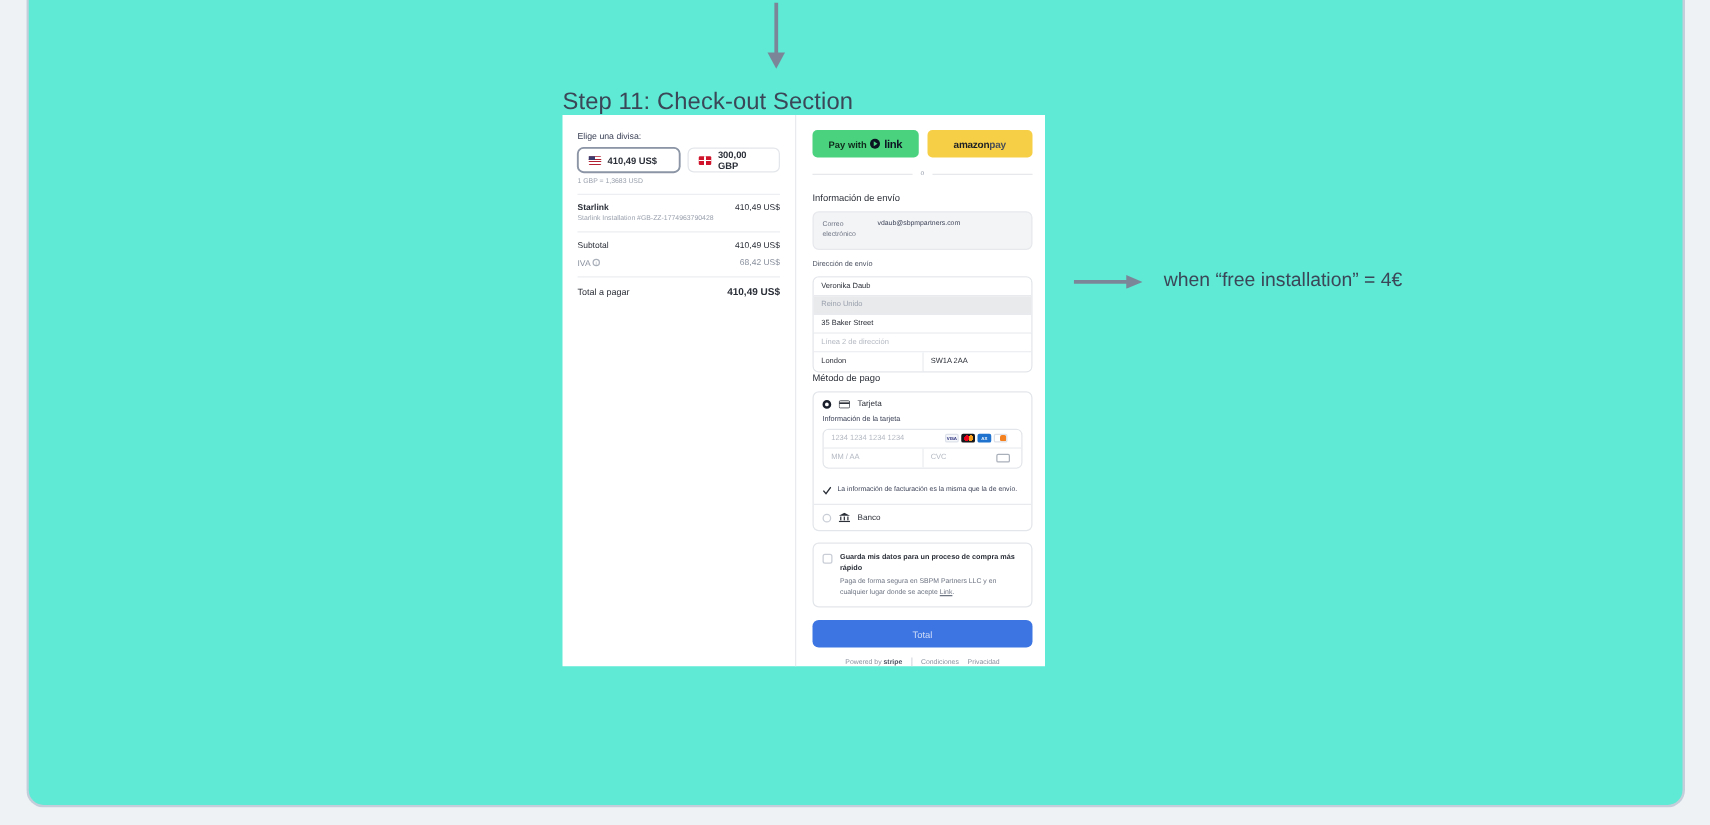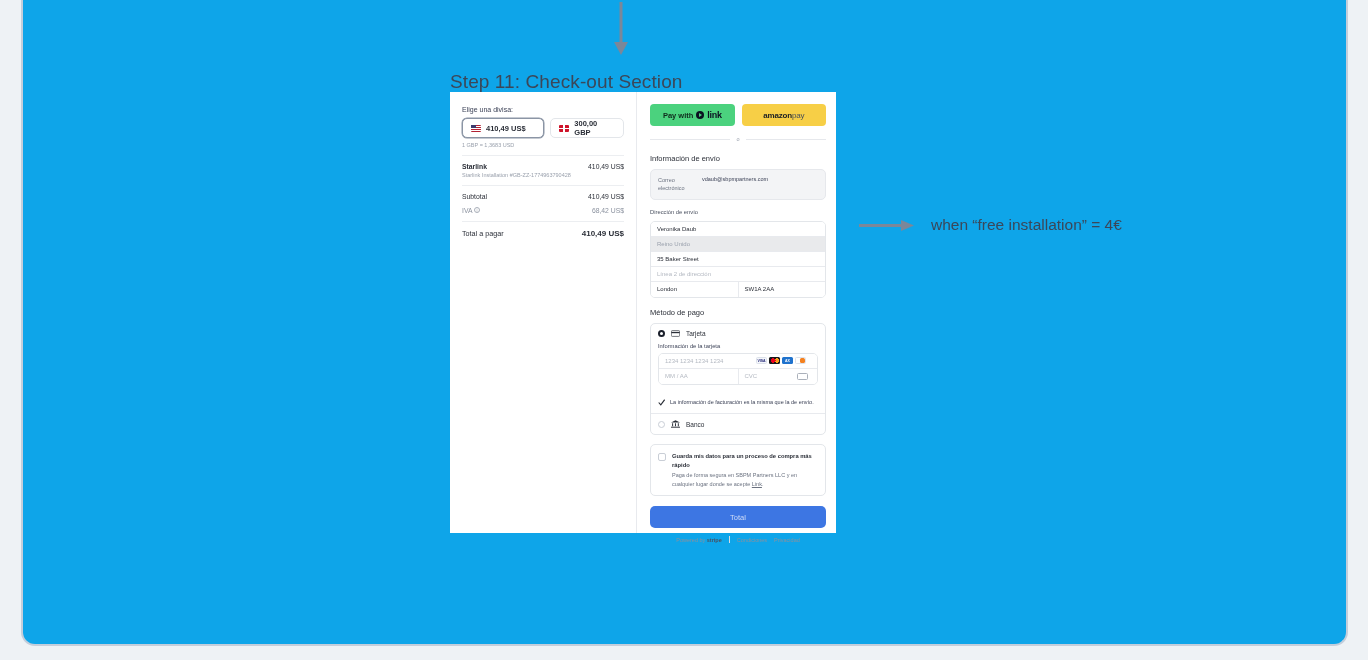--- a/index.html
+++ b/index.html
@@ -9,21 +9,21 @@
     font-family: "Liberation Sans", sans-serif;
     overflow: hidden;
   }
   #slide-frame {
     position: absolute;
     left: 21px; top: 0px;
     width: 1327px; height: 646px;
     border: 2px solid #c4cedb;
     border-top: none;
     border-radius: 0 0 14px 14px;
-    background: #0ea5e9;
+    background: #5eead4;
   }
   
   #top-arrow { position: absolute; left: 590px; top: 2px; width: 16px; height: 54px; }
   
   #step-title {
     position: absolute; left: 427px; top: 71px;
     font-size: 19px; color: #3b4759; letter-spacing: .1px;
   }
   
   #checkout-card {
@@ -71,21 +71,21 @@
 
   
   .wallet-row { display: flex; gap: 7px; }
   .wallet-btn { height: 22px; border-radius: 4px; display: flex; align-items: center; justify-content: center; font-size: 7.5px; font-weight: bold; }
   .btn-link { flex: 1; background: #4bd27e; color: #0f2a1c; gap: 3px; }
   .link-badge { display:inline-flex; align-items:center; justify-content:center; width:8px; height:8px; background:#0b1222; border-radius:50%; }
   .link-badge:after { content:""; border-left:3px solid #4bd27e; border-top:2px solid transparent; border-bottom:2px solid transparent; margin-left:1px;}
   .link-word { font-size: 9px; font-weight: bold; color:#0b1222; letter-spacing:-0.3px; }
   .btn-amazon { flex: 1; background: #f7cf46; color: #222; flex-direction: column; gap: 0; }
   .amz-top { font-size: 8px; font-weight: bold; color: #1c2024; letter-spacing: -0.2px; }
-  .amz-pay { font-weight: normal; color: #4a5058; }
+  .amz-pay { font-weight: bold; color: #4a5058; }
 
   .or-divider { display:flex; align-items:center; gap:6px; margin: 10px 0 12px; }
   .or-divider .ln { flex:1; height:1px; background:#e6e8ec; }
   .or-divider .o { font-size:5.5px; color:#9aa1ad; }
 
   .sec-title { font-size: 7.5px; color: #2b2f38; margin-bottom: 6px; }
   .email-box { background:#f3f4f6; border:1px solid #e6e8ec; border-radius:5px; padding:6px 7px; display:flex; gap:6px; }
   .email-lbl { font-size:5.5px; color:#6b7280; width:38px; line-height:1.5; }
   .email-val { font-size:5.5px; color:#3c4257; }
 
@@ -239,21 +239,21 @@
         <div class="fld">Veronika Daub</div>
         <div class="fld disabled">Reino Unido</div>
         <div class="fld">35 Baker Street</div>
         <div class="fld ph">Línea 2 de dirección</div>
         <div class="fld-split">
           <div class="fld">London</div>
           <div class="fld">SW1A 2AA</div>
         </div>
       </div>
 
-      <div class="sec-title" style="margin-top:10px">Método de pago</div>
+      <div class="sec-title" style="">Método de pago</div>
 
       <div class="pm-box">
         <div class="pm-head">
           <span class="radio on"></span>
           <svg width="9" height="7" viewBox="0 0 14 10">
             <rect x="0.5" y="0.5" width="13" height="9" rx="1.5" fill="none" stroke="#2b2f38"></rect>
             <rect x="0.5" y="2.5" width="13" height="2" fill="#2b2f38"></rect>
           </svg>
           <span class="pm-lbl">Tarjeta</span>
         </div>

